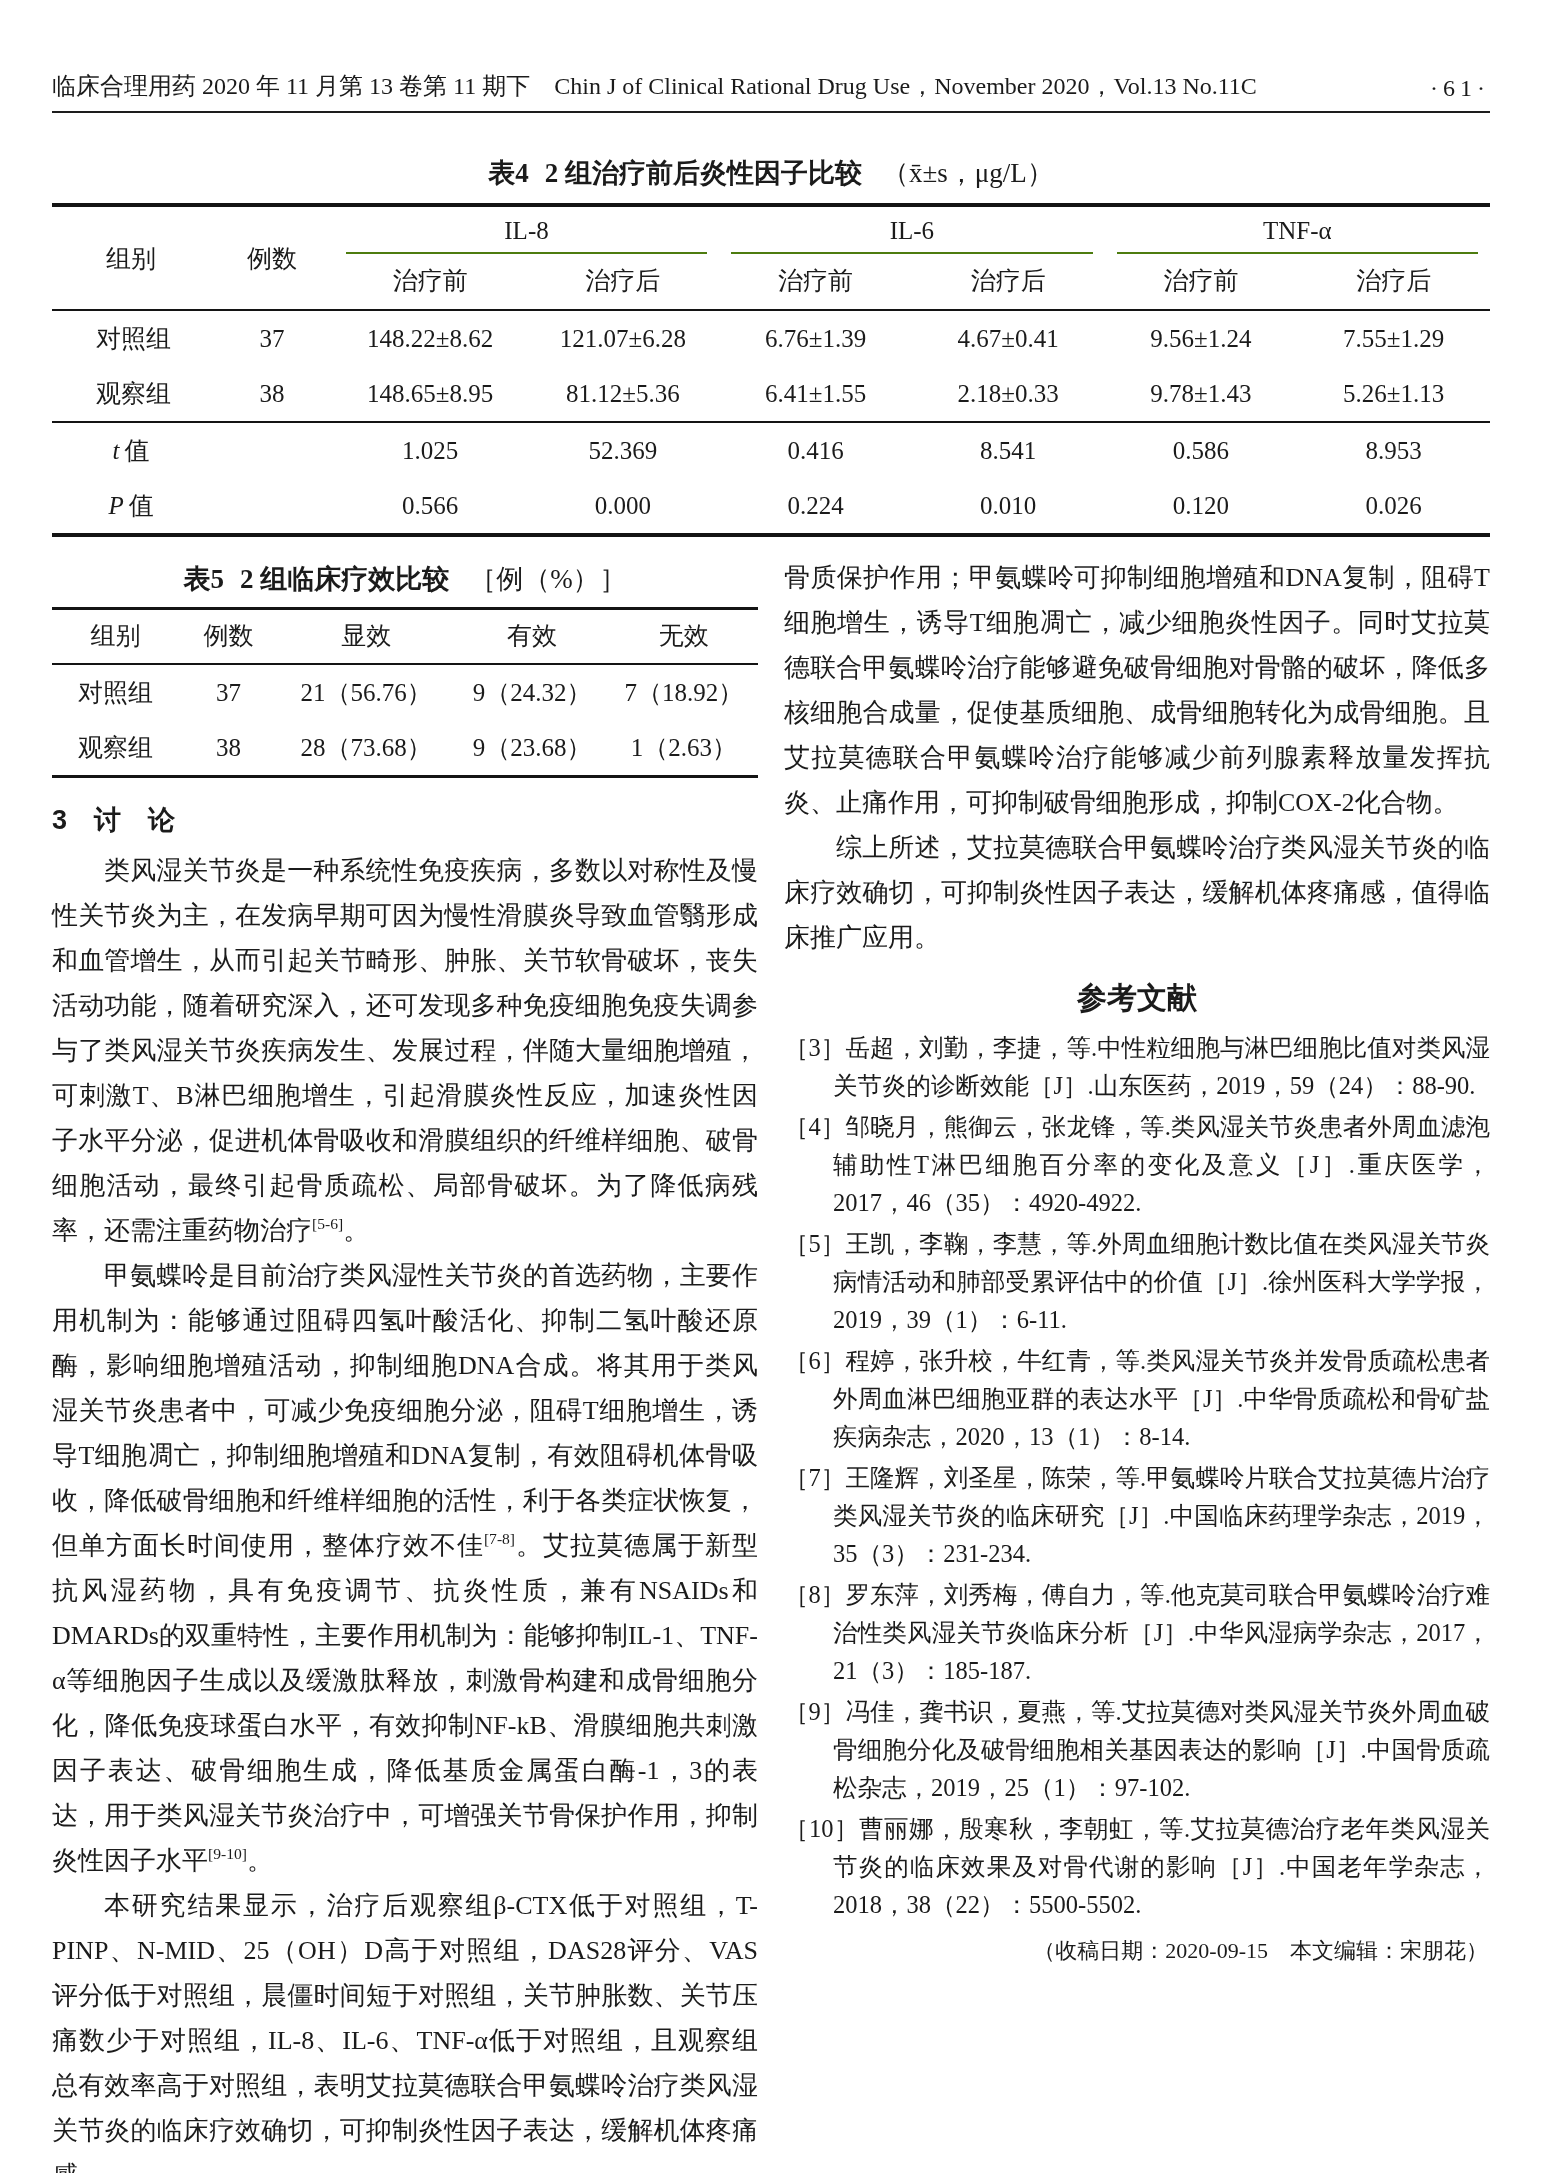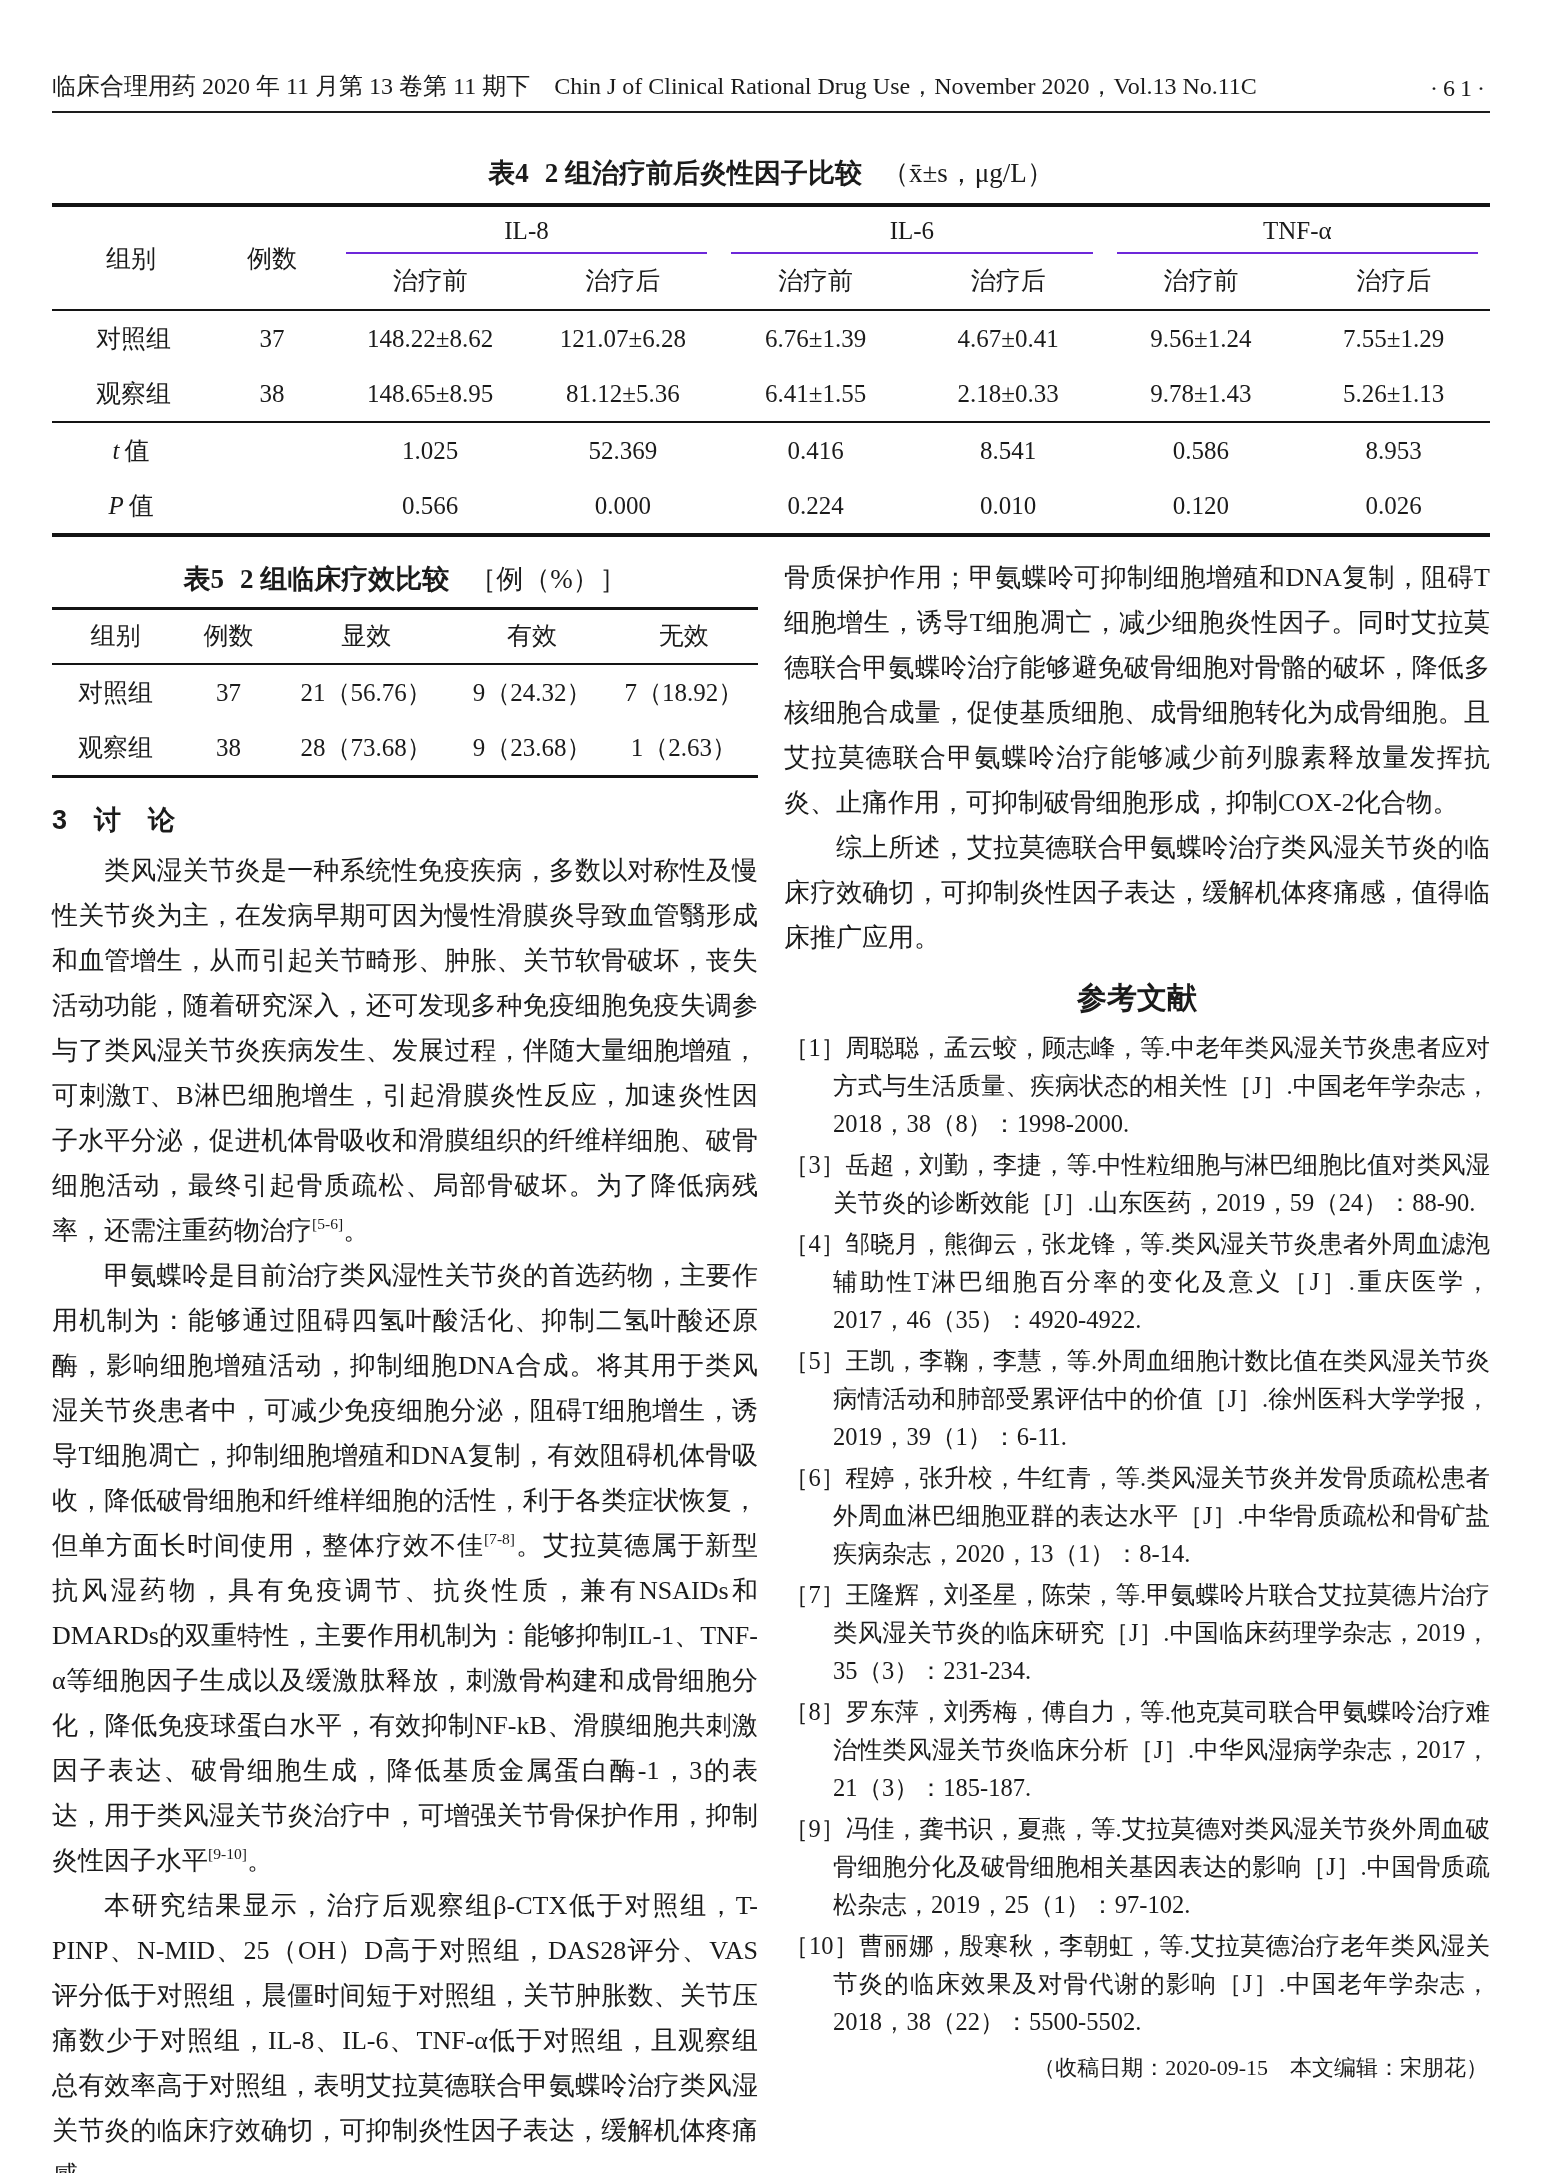--- a/index.html
+++ b/index.html
@@ -32,21 +32,21 @@
 
   
   table.t4 {
     width:100%; border-collapse:collapse; margin-top:12px;
     border-top:4px solid #141414; border-bottom:4px solid #141414;
     font-size:25px;
   }
   .t4 th,.t4 td { font-weight:400; text-align:center; padding:7px 2px; }
   .t4 thead th[rowspan] { border-bottom:2px solid #141414; vertical-align:middle; }
   .t4 th.grp { padding:10px 2px 0; }
-  .t4 th.grp .grp-inner { display:block; padding-bottom:7px; margin:0 10px; border-bottom:2px solid #6d28d9; }
+  .t4 th.grp .grp-inner { display:block; padding-bottom:7px; margin:0 10px; border-bottom:2px solid #4d7c0f; }
   .t4 thead tr.sub th { border-bottom:2px solid #141414; padding:10px 2px 12px; }
   .t4 tbody td { padding:11px 2px; }
   .t4 tbody tr.sep td { border-bottom:2px solid #141414; }
   .sym { font-style:italic; margin-right:5px; }
 
   
   .columns { display:flex; gap:26px; margin-top:18px; }
   .col { flex:1; min-width:0; }
 
   
@@ -225,21 +225,20 @@
 
     </div>
 
     <div class="col">
       <p class="para">骨质保护作用；甲氨蝶呤可抑制细胞增殖和DNA复制，阻碍T细胞增生，诱导T细胞凋亡，减少细胞炎性因子。同时艾拉莫德联合甲氨蝶呤治疗能够避免破骨细胞对骨骼的破坏，降低多核细胞合成量，促使基质细胞、成骨细胞转化为成骨细胞。且艾拉莫德联合甲氨蝶呤治疗能够减少前列腺素释放量发挥抗炎、止痛作用，可抑制破骨细胞形成，抑制COX-2化合物。</p>
       <p class="para indent">综上所述，艾拉莫德联合甲氨蝶呤治疗类风湿关节炎的临床疗效确切，可抑制炎性因子表达，缓解机体疼痛感，值得临床推广应用。</p>
 
       <h3 class="ref-heading">参考文献</h3>
 
       <div class="ref-list">
-        <p class="ref-item">［1］周聪聪，孟云蛟，顾志峰，等.中老年类风湿关节炎患者应对方式与生活质量、疾病状态的相关性［J］.中国老年学杂志，2018，38（8）：1998-2000.</p>
         <p class="ref-item">［3］岳超，刘勤，李捷，等.中性粒细胞与淋巴细胞比值对类风湿关节炎的诊断效能［J］.山东医药，2019，59（24）：88-90.</p>
         <p class="ref-item">［4］邹晓月，熊御云，张龙锋，等.类风湿关节炎患者外周血滤泡辅助性T淋巴细胞百分率的变化及意义［J］.重庆医学，2017，46（35）：4920-4922.</p>
         <p class="ref-item">［5］王凯，李鞠，李慧，等.外周血细胞计数比值在类风湿关节炎病情活动和肺部受累评估中的价值［J］.徐州医科大学学报，2019，39（1）：6-11.</p>
         <p class="ref-item">［6］程婷，张升校，牛红青，等.类风湿关节炎并发骨质疏松患者外周血淋巴细胞亚群的表达水平［J］.中华骨质疏松和骨矿盐疾病杂志，2020，13（1）：8-14.</p>
         <p class="ref-item">［7］王隆辉，刘圣星，陈荣，等.甲氨蝶呤片联合艾拉莫德片治疗类风湿关节炎的临床研究［J］.中国临床药理学杂志，2019，35（3）：231-234.</p>
         <p class="ref-item">［8］罗东萍，刘秀梅，傅自力，等.他克莫司联合甲氨蝶呤治疗难治性类风湿关节炎临床分析［J］.中华风湿病学杂志，2017，21（3）：185-187.</p>
         <p class="ref-item">［9］冯佳，龚书识，夏燕，等.艾拉莫德对类风湿关节炎外周血破骨细胞分化及破骨细胞相关基因表达的影响［J］.中国骨质疏松杂志，2019，25（1）：97-102.</p>
         <p class="ref-item">［10］曹丽娜，殷寒秋，李朝虹，等.艾拉莫德治疗老年类风湿关节炎的临床效果及对骨代谢的影响［J］.中国老年学杂志，2018，38（22）：5500-5502.</p>
       </div>
 

